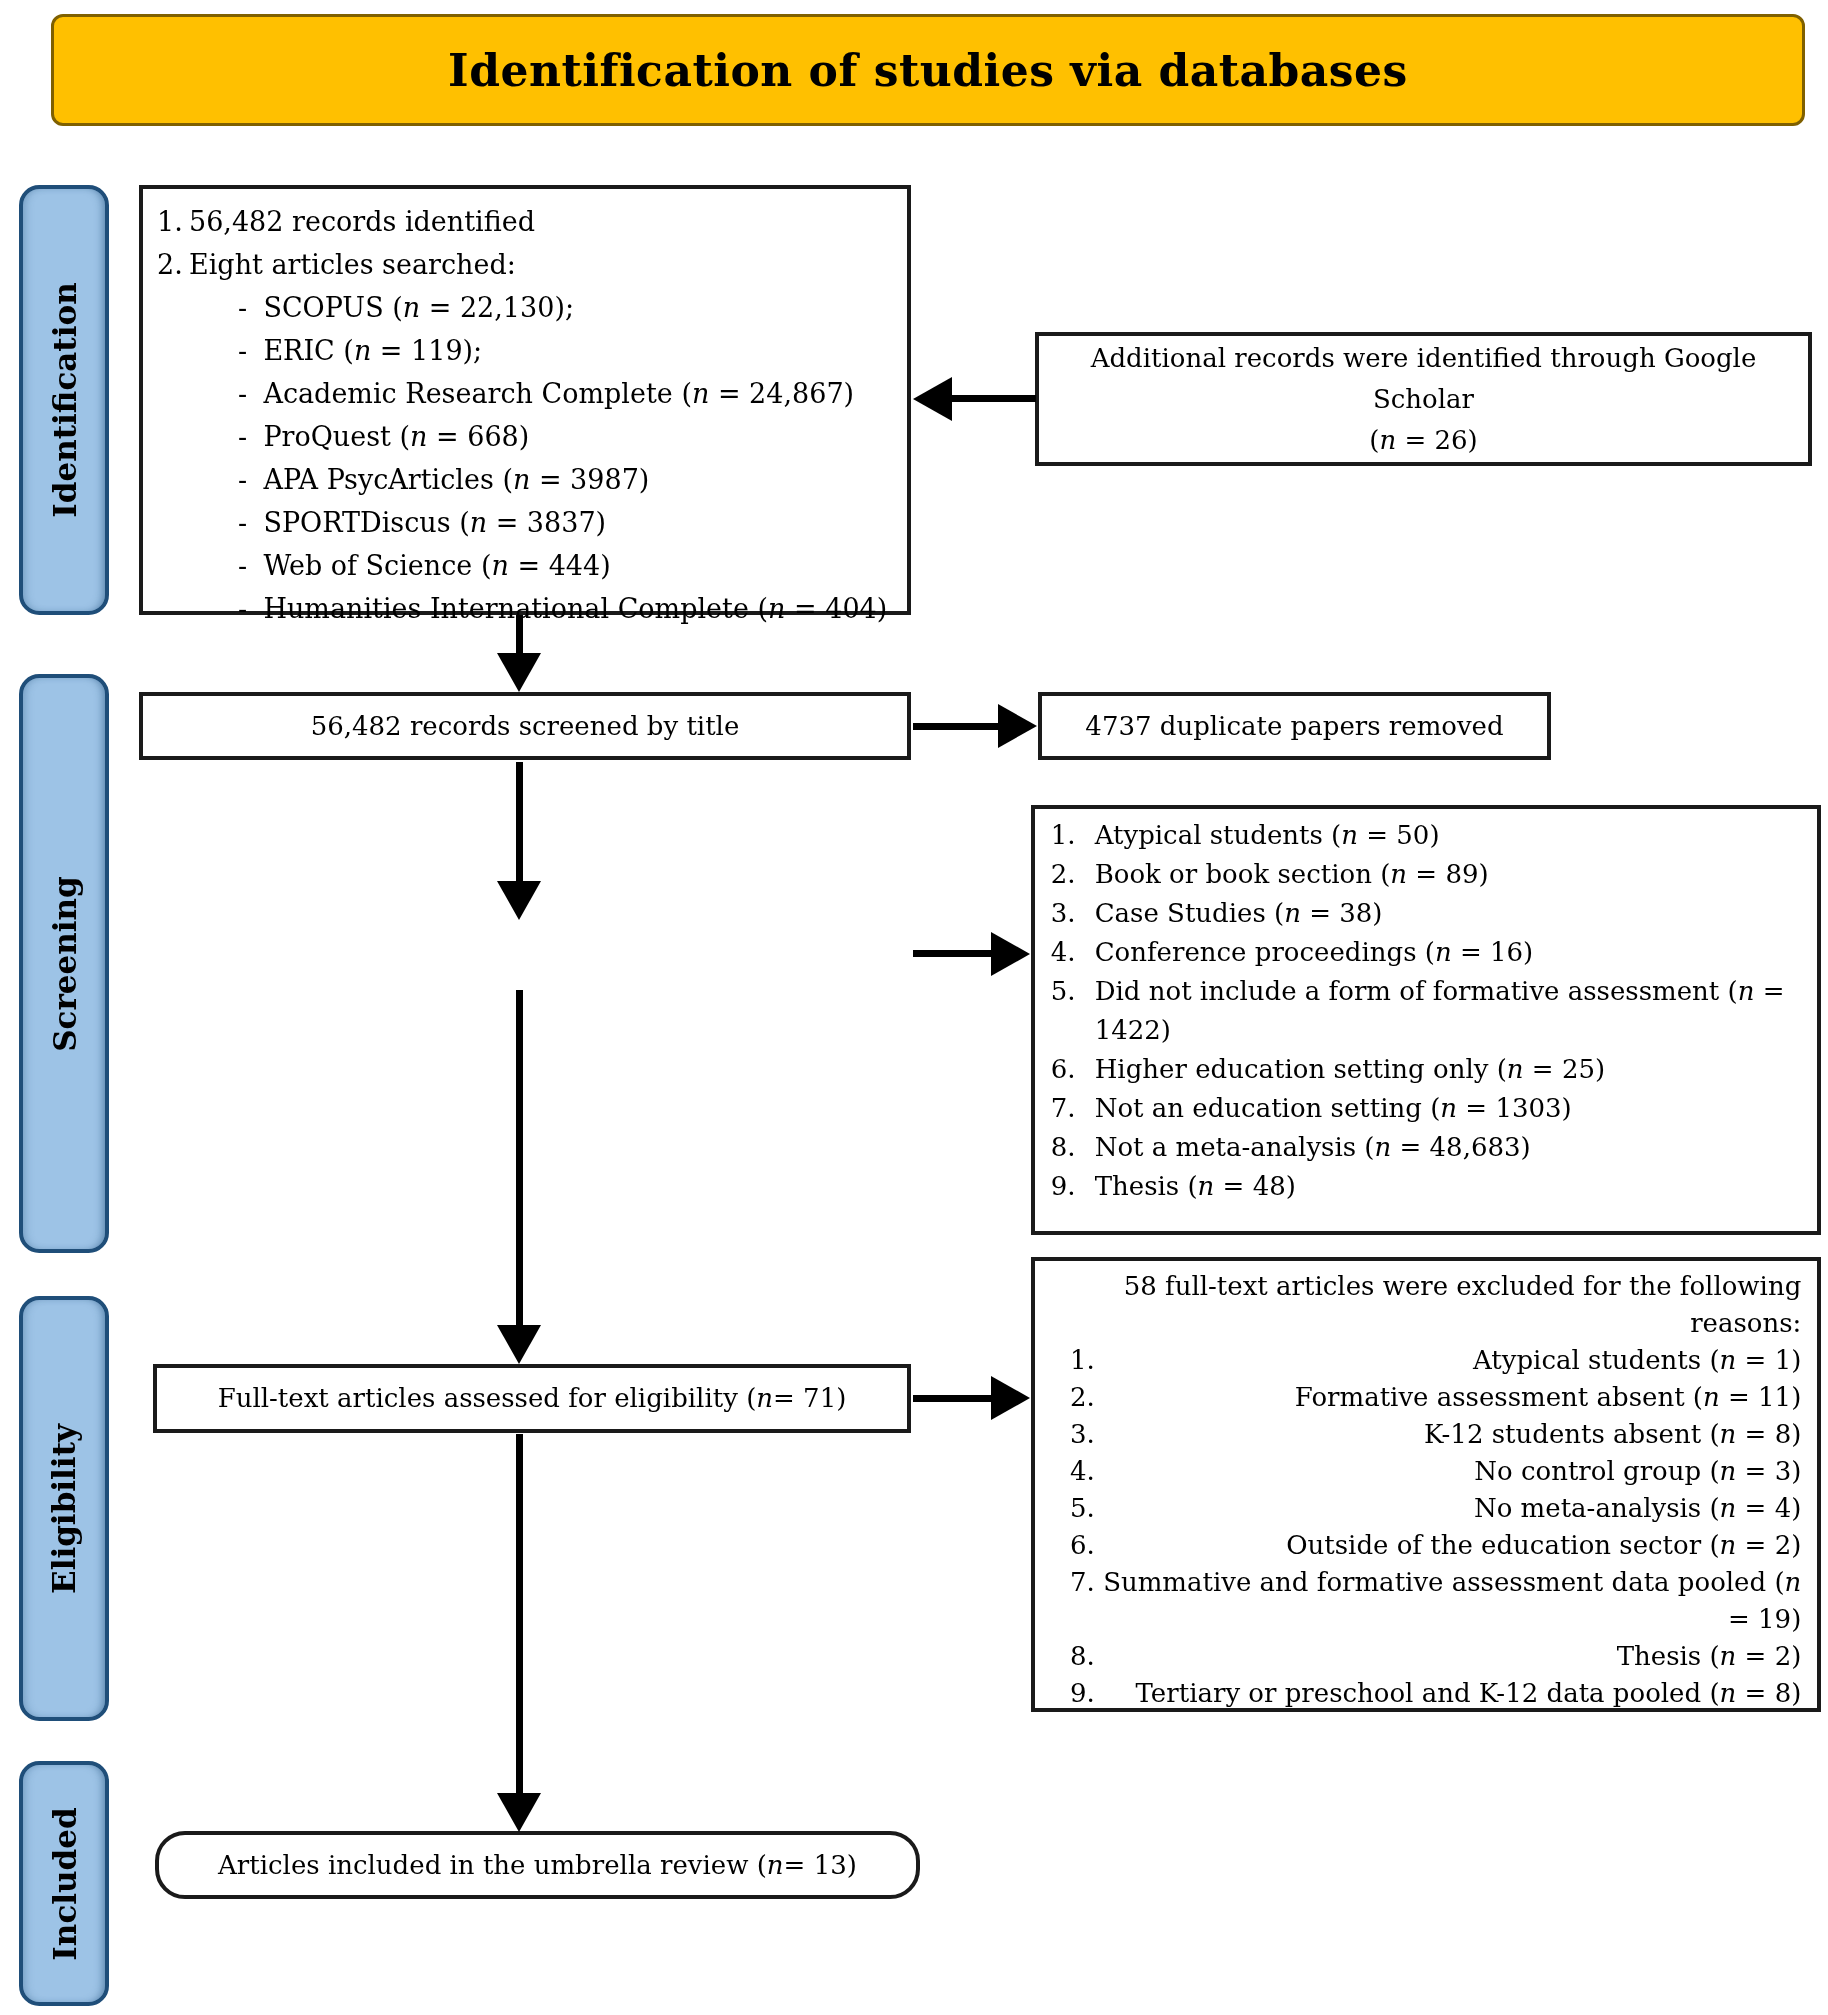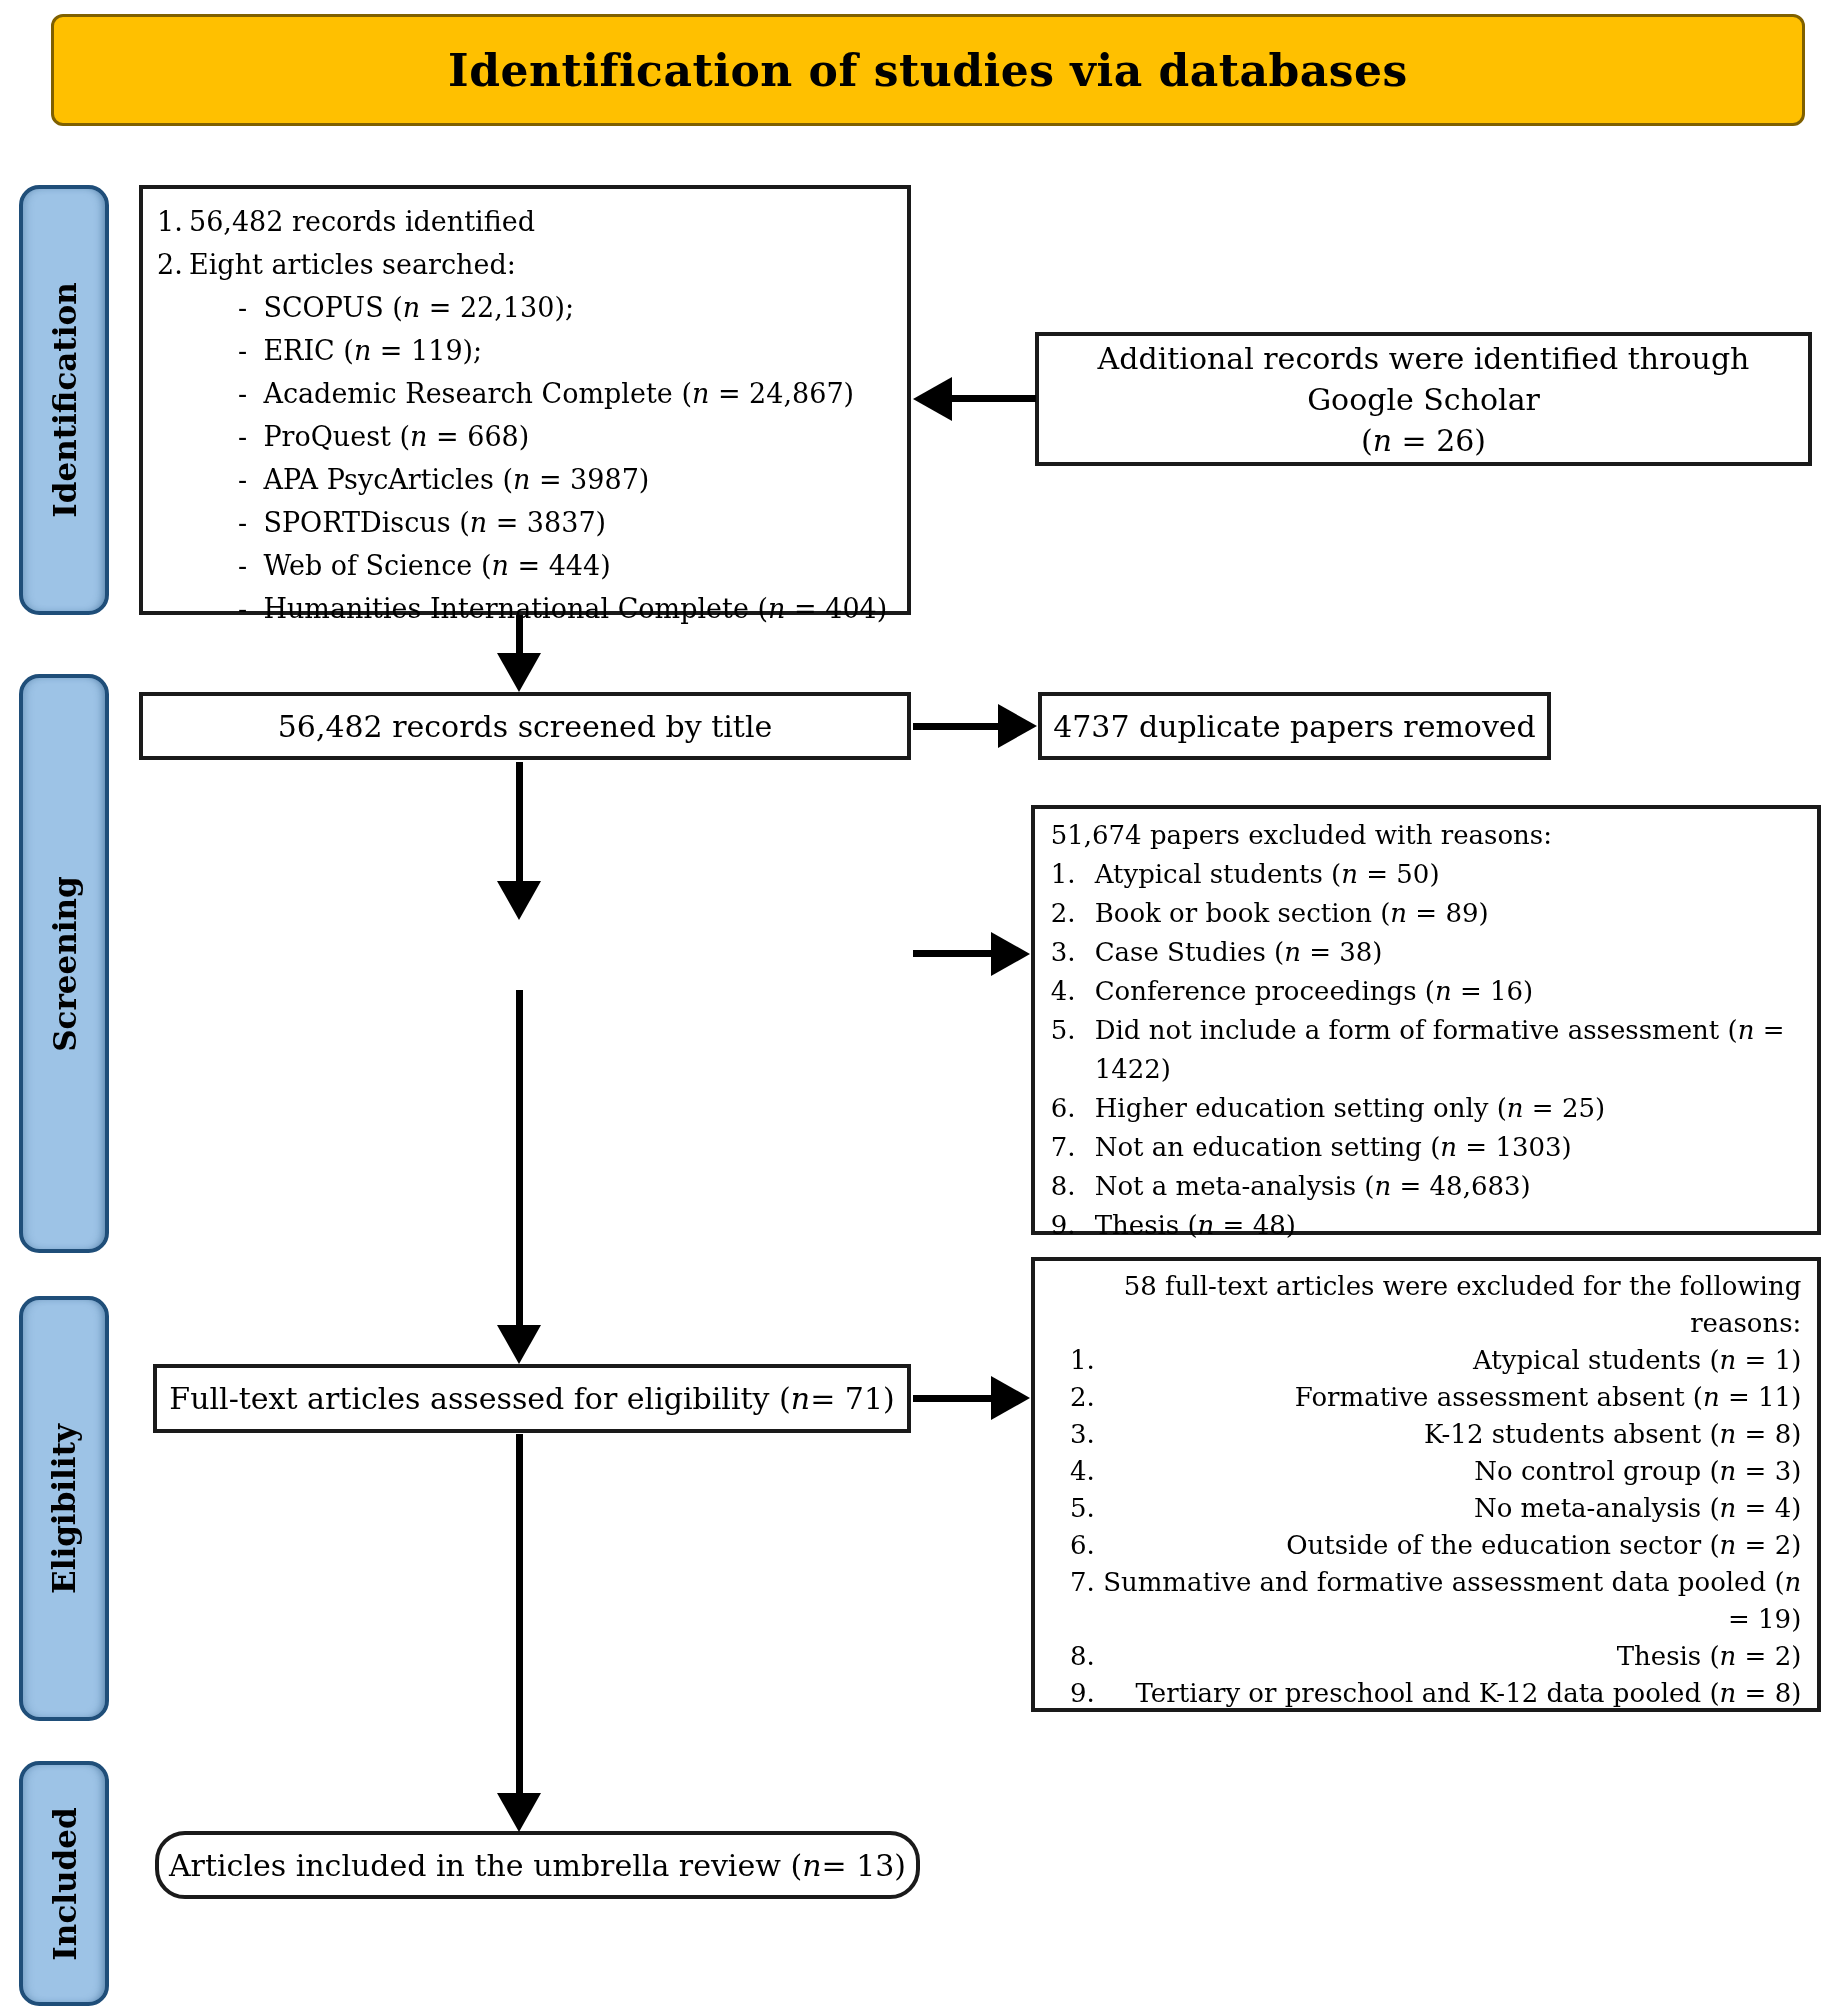--- a/index.html
+++ b/index.html
@@ -25,21 +25,21 @@
     display:flex;align-items:center;justify-content:center;
     box-shadow:inset -6.5px 0 8.3px -4.6px rgba(31,78,121,.55), inset 6.5px 0 8.3px -4.6px rgba(31,78,121,.35);
   }
   .stage span{
     transform:rotate(-90deg);white-space:nowrap;
     font-size:31px;font-weight:bold;
   }
 
   .fbox{
     position:absolute;background:#ffffff;border:4.2px solid var(--box_border);
-    font-size:30px;line-height:39px;
+    font-size:26px;line-height:39px;
   }
   .fbox.center{display:flex;align-items:center;justify-content:center;text-align:center;}
   .fbox.padded{padding:7.4px 15.7px;}
 
   #id-box{line-height:43px;font-size:27px;padding:11px 14px;}
   #google-box{line-height:41px;padding:4.6px 37px;}
   #screening-excl-box{line-height:39px;font-size:26px;}
   #elig-excl-box{line-height:37px;font-size:26px;text-align:right;}
 
   .li{display:flex;align-items:flex-start;}
@@ -124,21 +124,20 @@
     <div>Additional records were identified through Google Scholar</div>
     <div>(<i>n</i> = 26)</div>
   </div>
 
   <div class="fbox center" style="left:139px;top:692px;width:772px;height:68px;">56,482 records screened by title</div>
 
   <div class="fbox center" style="left:1038px;top:692px;width:513px;height:68px;">4737 duplicate papers removed</div>
 
 
   <div id="screening-excl-box" class="fbox padded" style="left:1031px;top:805px;width:790px;height:430px;">
-    <div>51,674 papers excluded with reasons:</div>
     <div>
         <div class="li">
           <span class="marker">1.</span>
           <span class="txt">Atypical students (<i>n</i> = 50)</span>
         </div>
         <div class="li">
           <span class="marker">2.</span>
           <span class="txt">Book or book section (<i>n</i> = 89)</span>
         </div>
         <div class="li">

